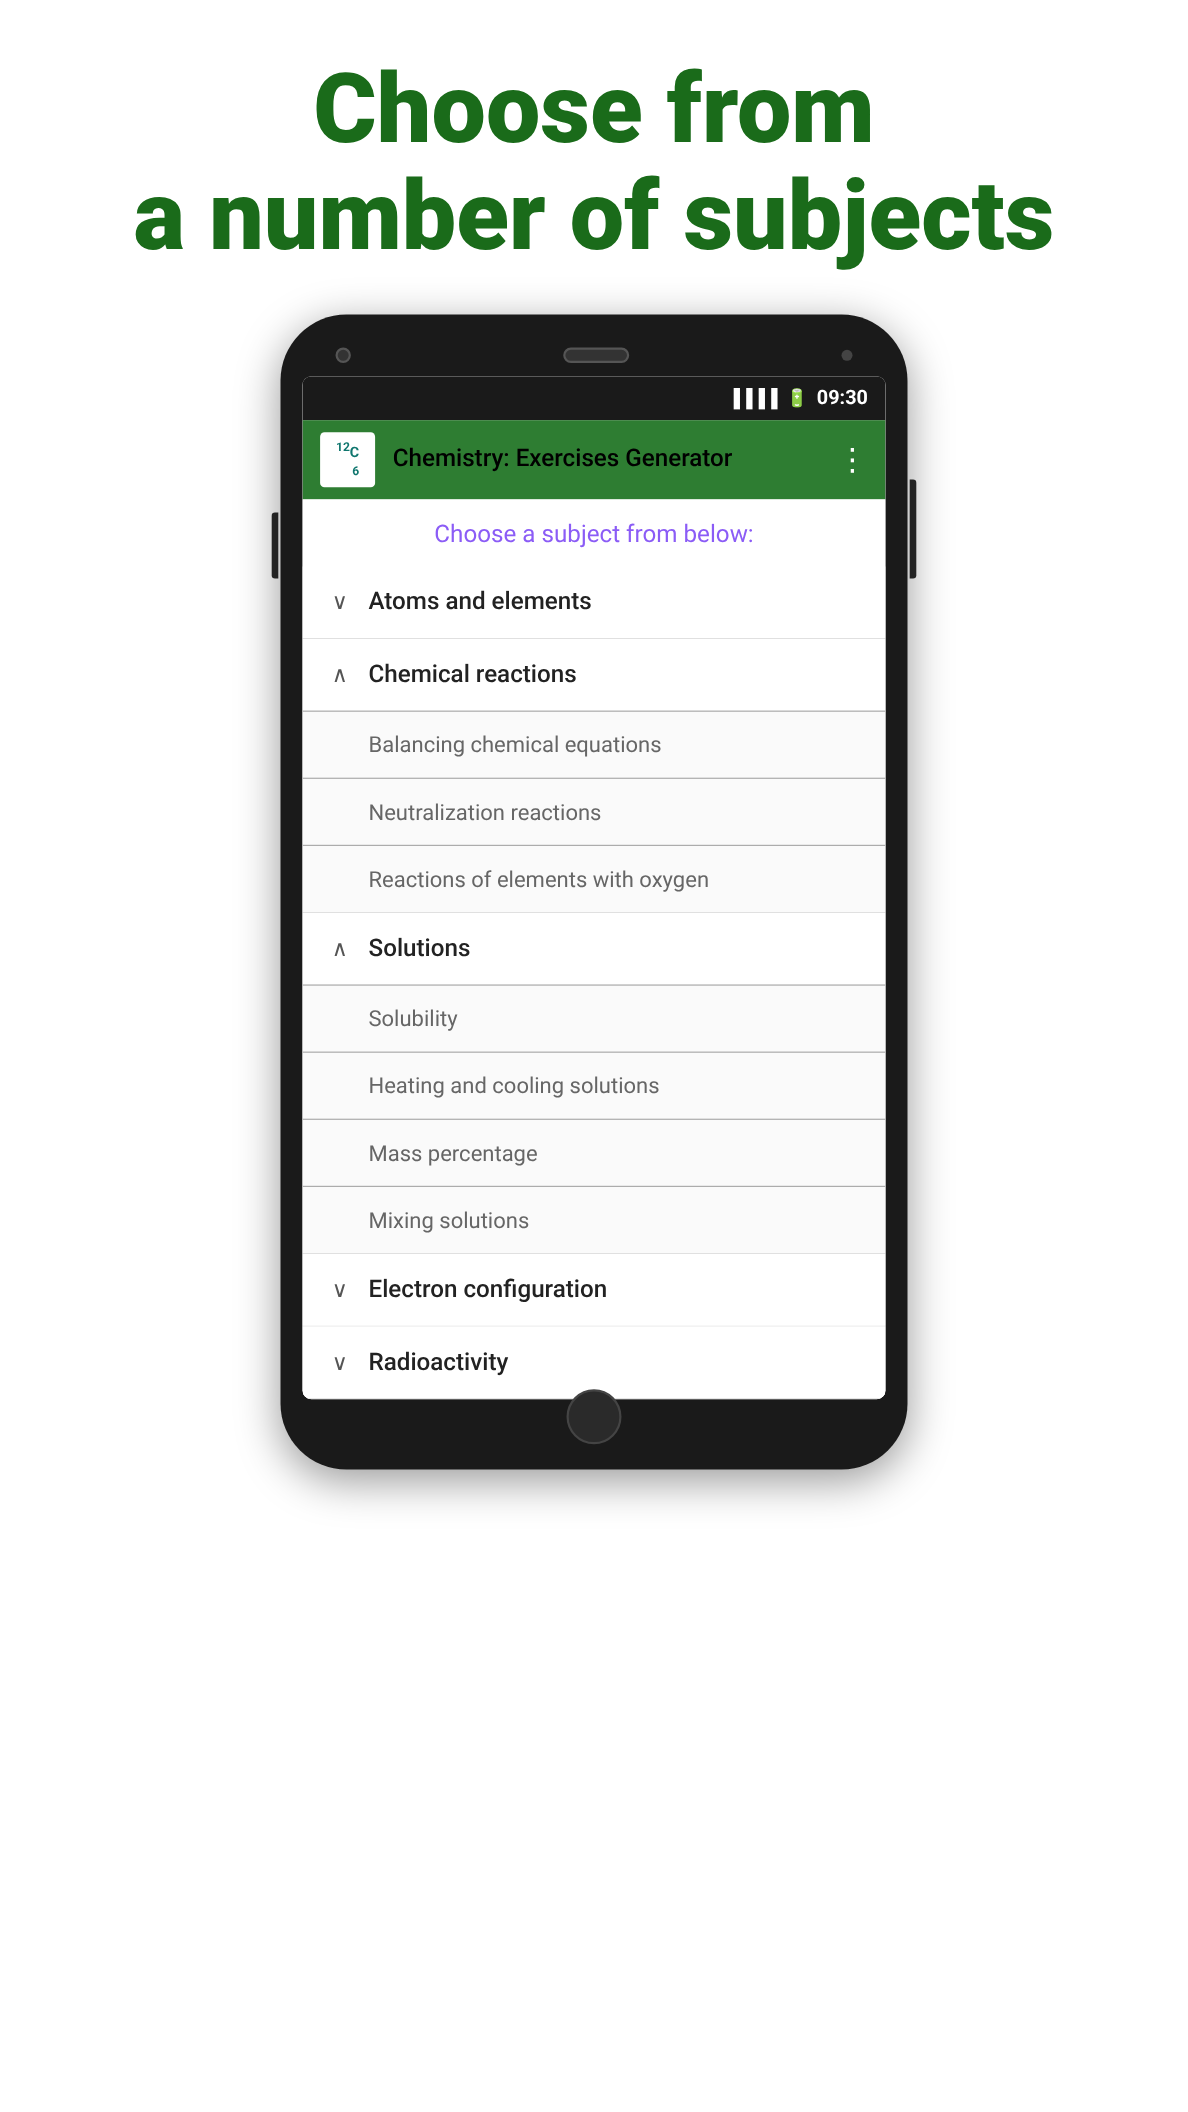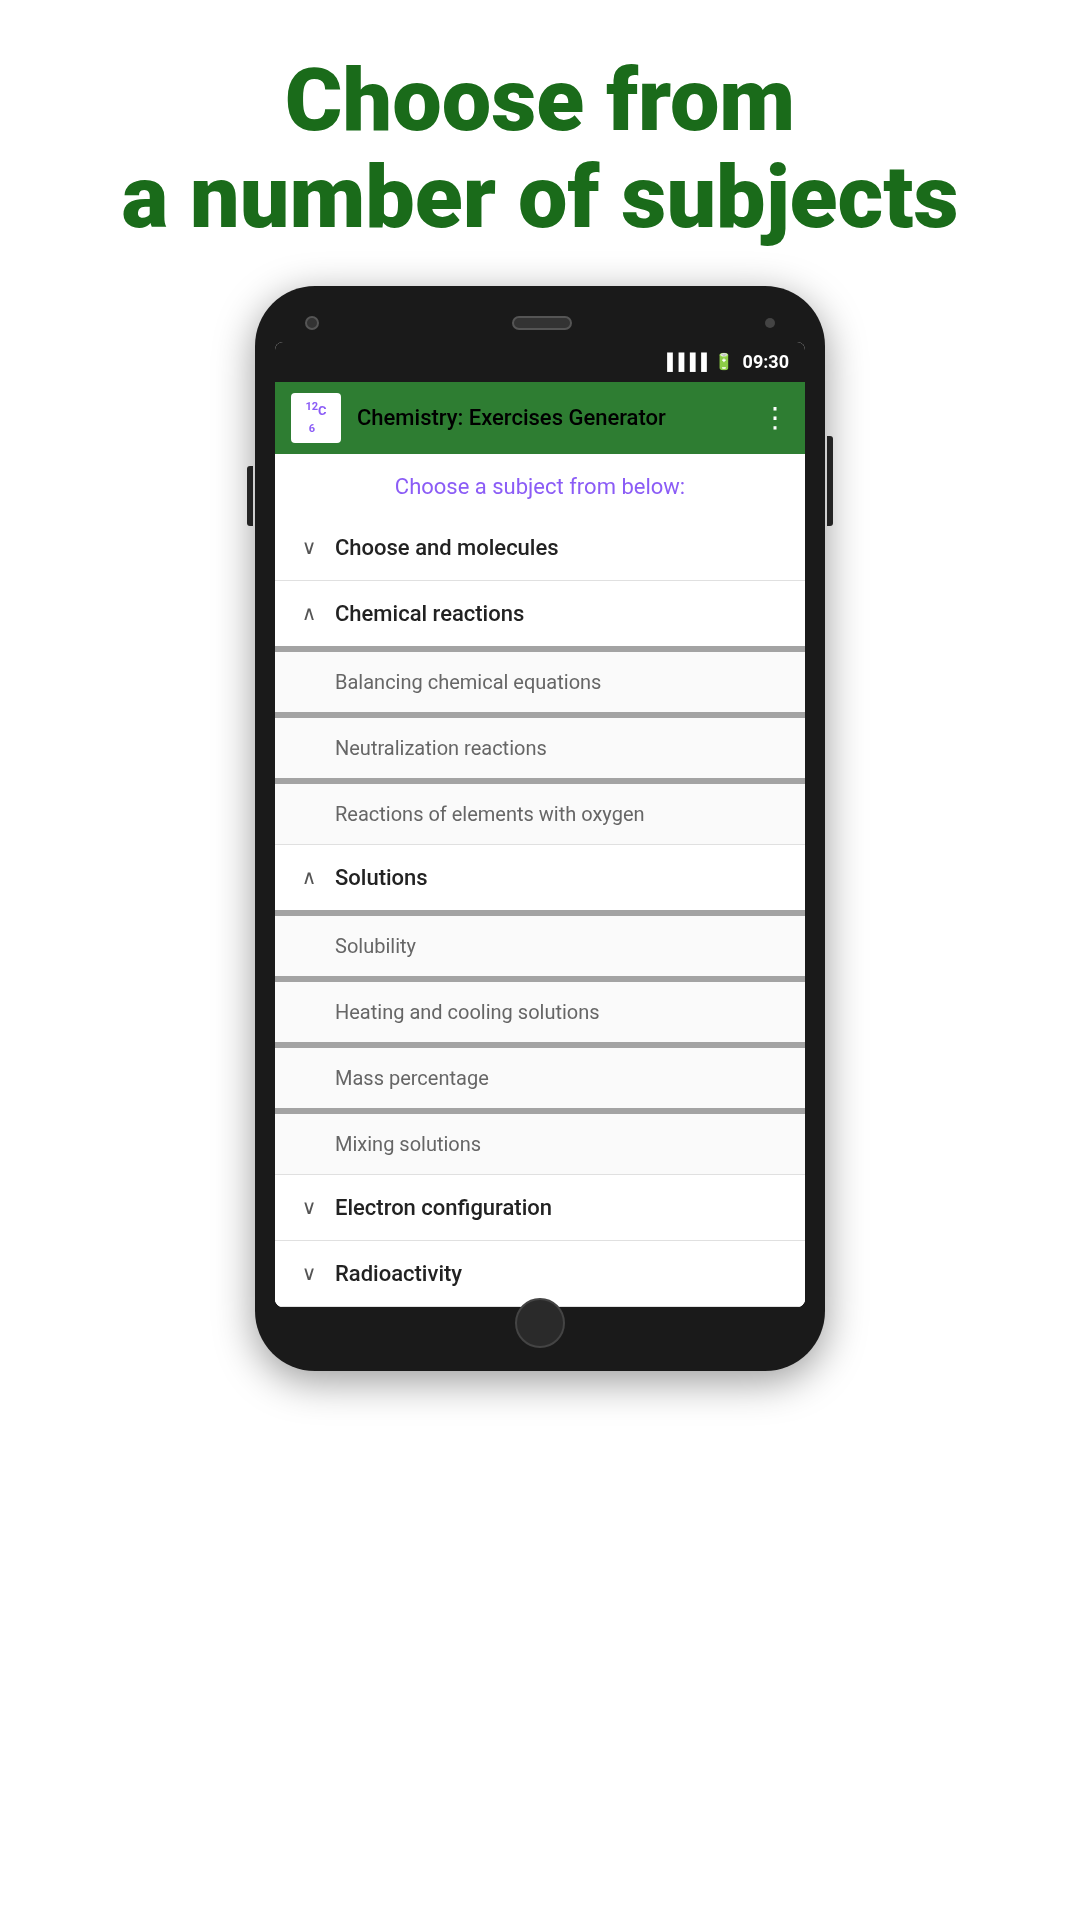--- a/index.html
+++ b/index.html
@@ -112,23 +112,23 @@
       background: white;
       border-radius: 4px;
       display: flex;
       align-items: center;
       justify-content: center;
       flex-shrink: 0;
     }
     .app-logo-text {
       font-size: 13px;
       font-weight: bold;
-      color: #8b5cf6;
+      color: #0f766e;
       line-height: 1;
-      text-align: center;
+      text-align: right;
     }
     .app-title {
       color: #000000;
       font-size: 22px;
       font-weight: 500;
       flex: 1;
     }
     .app-menu-icon {
       color: white;
       font-size: 28px;
@@ -171,21 +171,21 @@
     .list-item-main .label {
       font-size: 22px;
       color: #222;
       font-weight: 500;
     }
 
     .list-sub-item {
       display: flex;
       align-items: center;
       padding: 18px 24px 18px 60px;
-      border-top: 6px solid #a3a3a3;
+      border-top: 1px solid #a3a3a3;
       background: #fafafa;
       cursor: pointer;
     }
 
     .list-sub-item .sub-label {
       font-size: 20px;
       color: #666;
     }
 
     
@@ -263,21 +263,21 @@
         <div class="app-menu-icon">⋮</div>
       </div>
 
       <div class="content">
 
         <div class="subject-prompt">Choose a subject from below:</div>
 
         <div class="list-item">
           <div class="list-item-main">
             <span class="chevron">∨</span>
-            <span class="label">Choose and molecules</span>
+            <span class="label">Atoms and elements</span>
           </div>
         </div>
 
         <div class="list-item">
           <div class="list-item-main">
             <span class="chevron">∧</span>
             <span class="label">Chemical reactions</span>
           </div>
           <div class="list-sub-item">
             <span class="sub-label">Balancing chemical equations</span>

